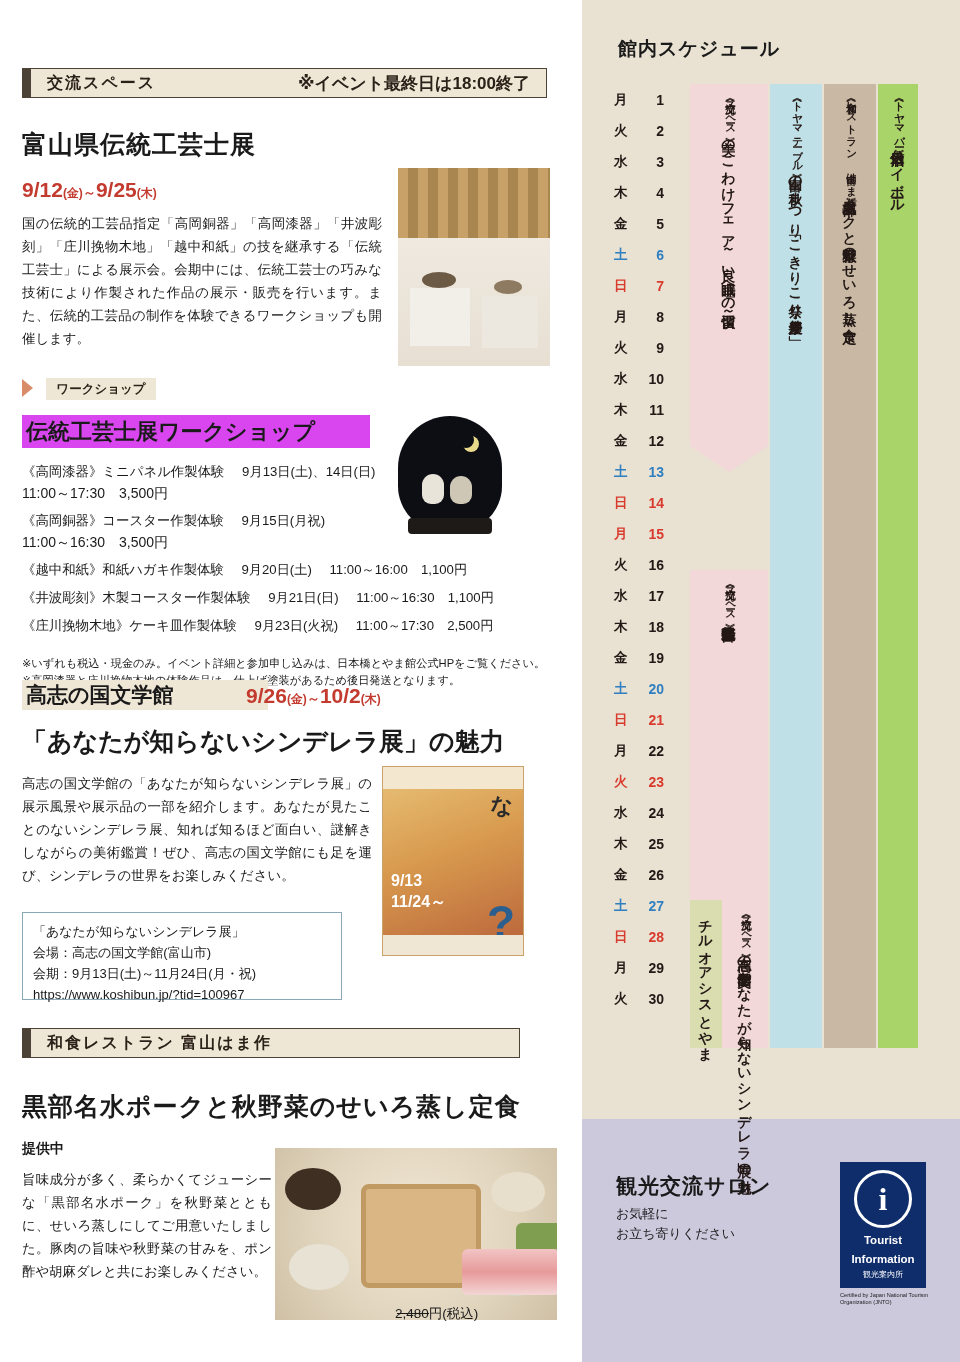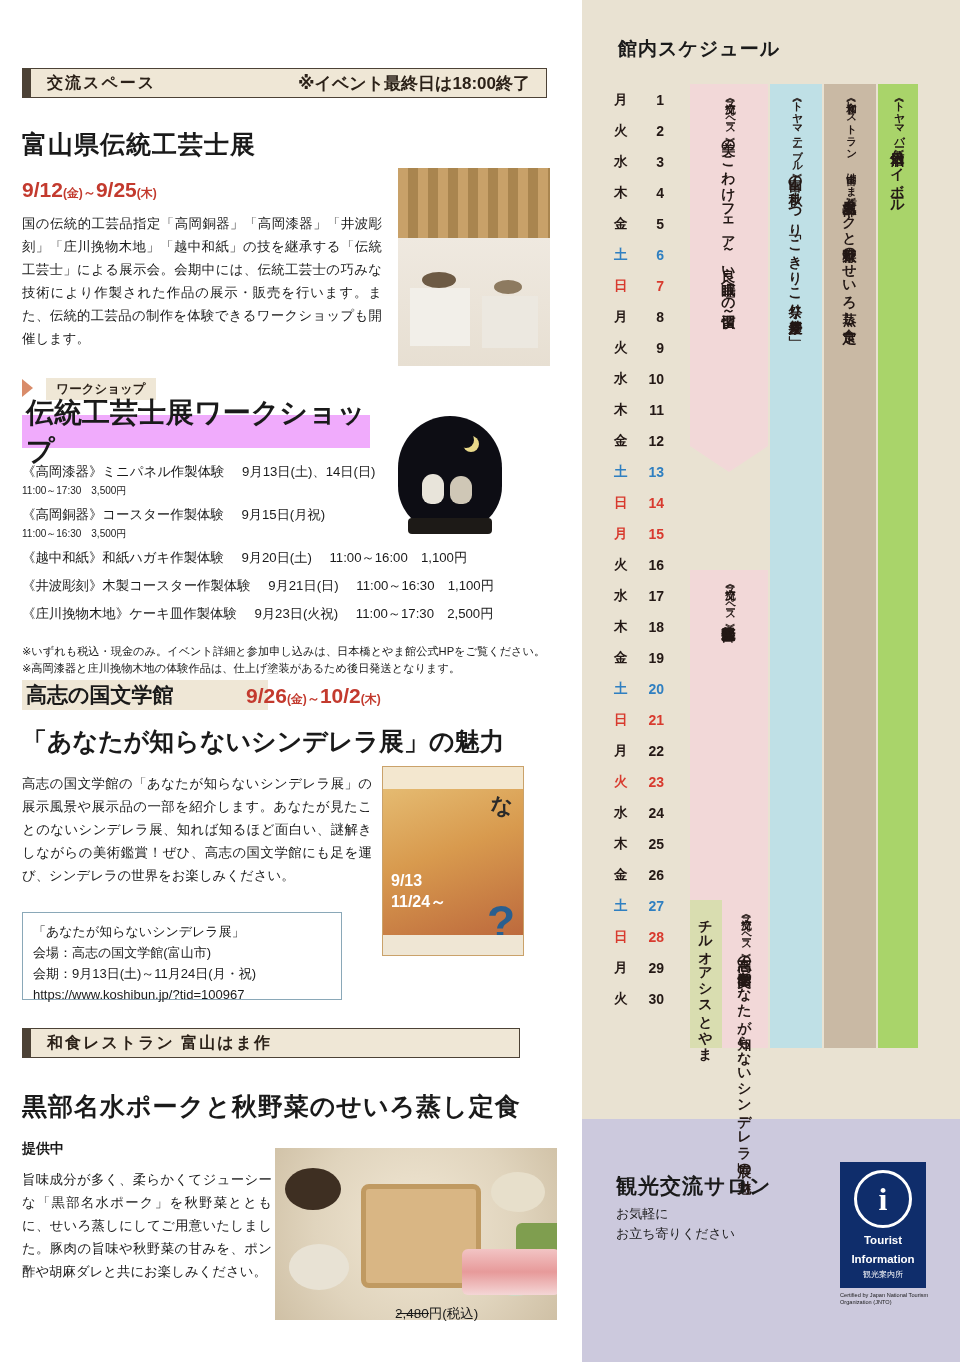--- a/index.html
+++ b/index.html
@@ -67,28 +67,28 @@
     position:absolute;left:46px;top:378px;width:110px;height:22px;
     background:#efe7d6;border:none;display:flex;align-items:center;justify-content:center;
     font-size:12.5px;font-weight:bold;color:#2b2118;
   }
   .ws-tri{
     position:absolute;left:22px;top:379px;width:0;height:0;
     border-left:11px solid #d98c6a;border-top:9px solid transparent;border-bottom:9px solid transparent;
   }
   .ws-title{
     position:absolute;left:22px;top:415px;width:348px;height:33px;
-    background:#f0abfc;display:flex;align-items:center;
-    font-size:28px;font-weight:bold;color:#1a1a1a;padding-left:4px;box-sizing:border-box;
+    background:#d946ef;display:flex;align-items:center;
+    font-size:22px;font-weight:bold;color:#1a1a1a;padding-left:4px;box-sizing:border-box;
   }
 
   .ws-list{position:absolute;left:22px;top:462px;width:530px;font-size:13.2px;color:#1a1a1a;}
   .ws-row{margin-bottom:1px;line-height:1.5;}
   .ws-row .nm{font-size:13.4px;}
-  .ws-sub{font-size:10px;color:#1a1a1a;margin-bottom:7px;line-height:1.5;}
+  .ws-sub{font-size:14px;color:#1a1a1a;margin-bottom:7px;line-height:1.5;}
   .ws-note{font-size:11.2px;line-height:1.6;color:#1a1a1a;}
 
   .kobun-title{
     position:absolute;left:22px;top:680px;width:246px;height:30px;
     background:#efe7d6;display:flex;align-items:center;
     font-size:21px;font-weight:bold;color:#1a1a1a;padding-left:4px;box-sizing:border-box;
   }
   .cinderella-h{
     position:absolute;left:22px;top:725px;font-size:25px;font-weight:bold;color:#1a1a1a;letter-spacing:0px;
   }

